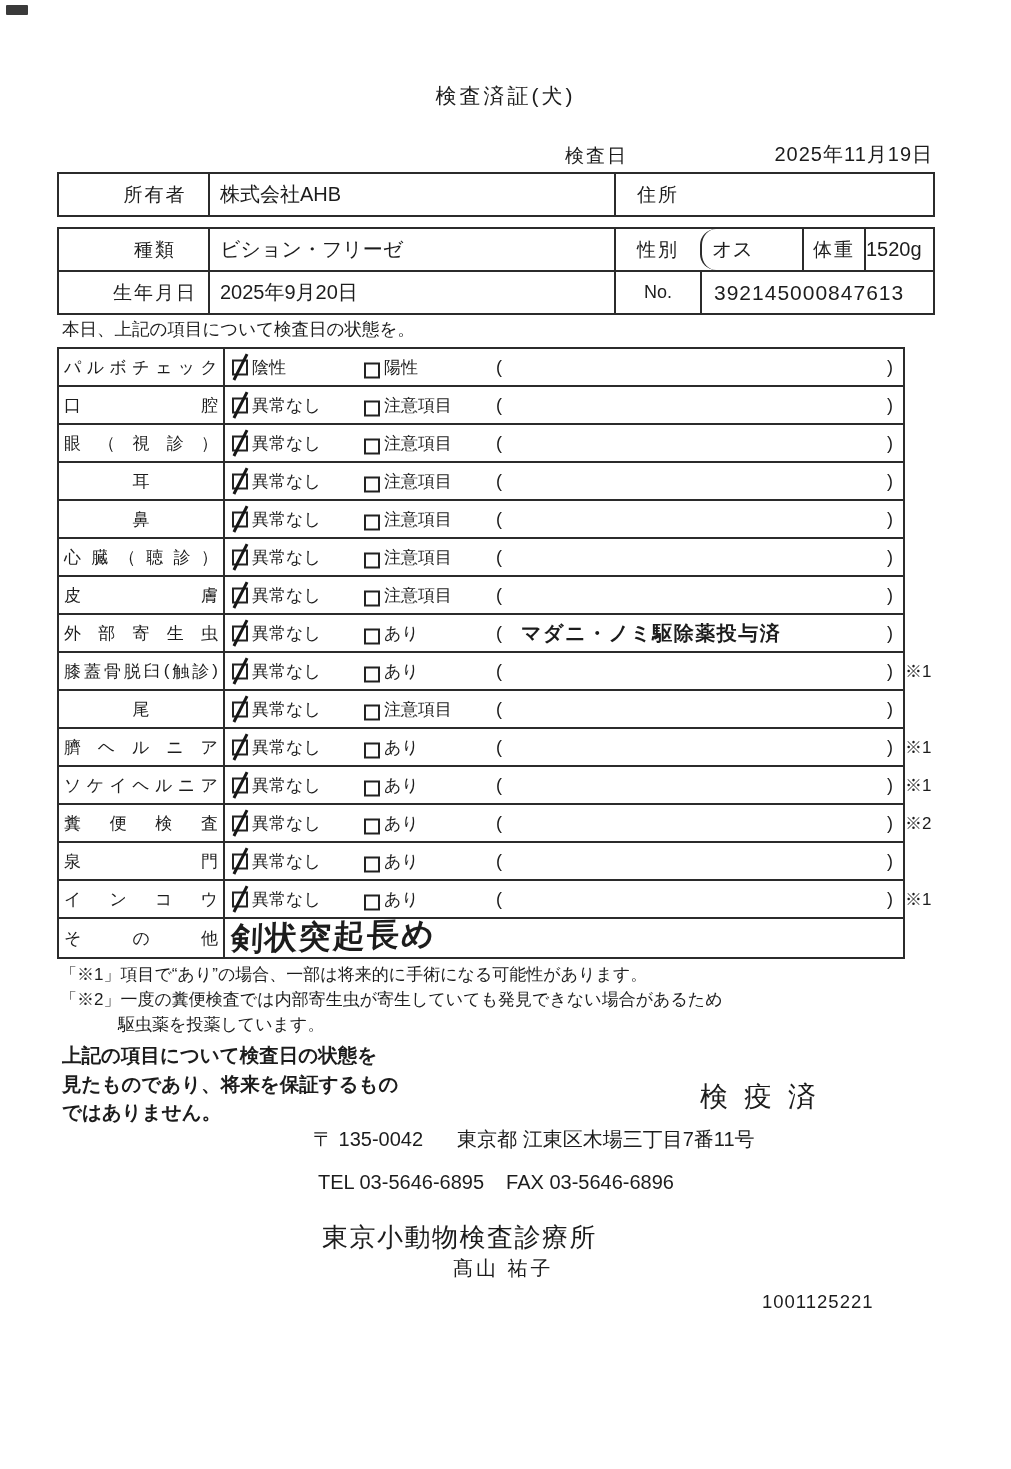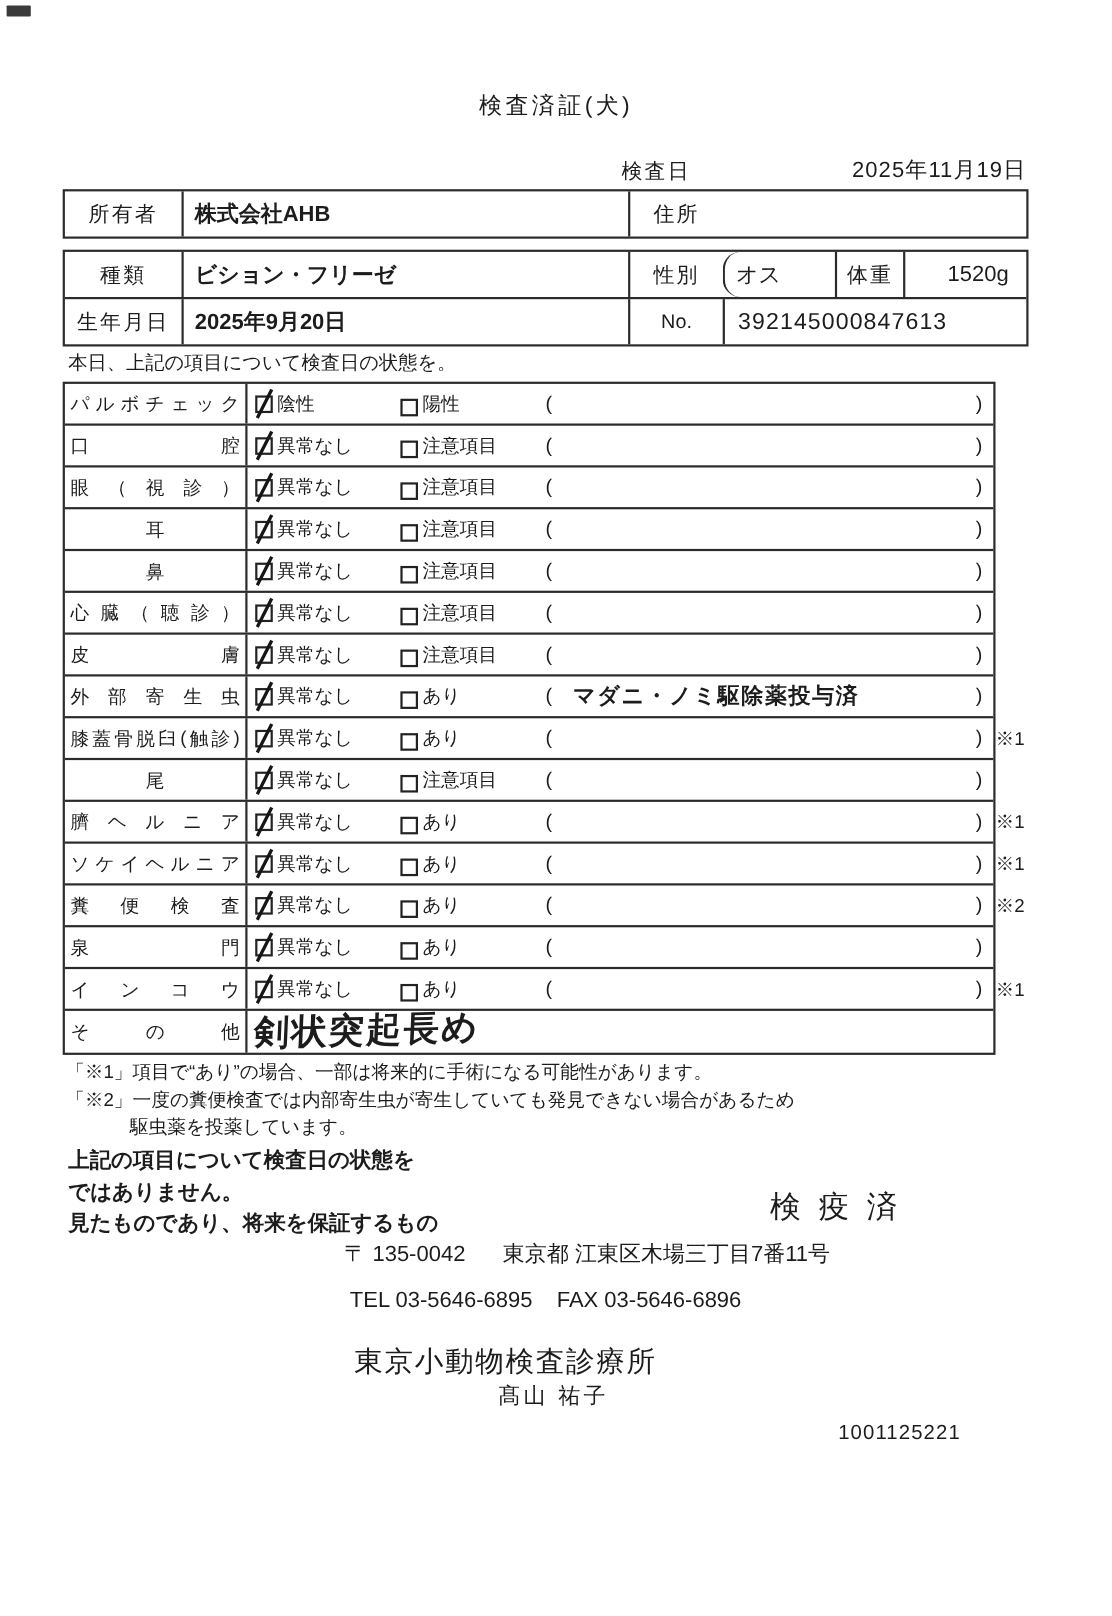--- a/index.html
+++ b/index.html
@@ -10,28 +10,28 @@
   
   .scan-mark{position:absolute;left:6px;top:5px;width:22px;height:10px;background:#3a3a3a;border-radius:1px;}
   
   .title{position:absolute;left:0;top:82px;width:100%;text-align:center;
     font-size:21px;font-weight:500;letter-spacing:3px;}
   
   .insp-label{position:absolute;left:565px;top:143px;font-size:19px;letter-spacing:2px;}
   .insp-date{position:absolute;right:78px;top:141px;font-size:20px;letter-spacing:1px;}
   
   .btable{position:absolute;left:57px;width:878px;border:2px solid #2b2b2b;box-sizing:border-box;background:#fff;}
-  .trow{display:flex;height:41px;}
+  .trow{display:flex;height:41px;padding-left:43px;}
   .trow + .trow{border-top:2px solid #2b2b2b;}
   .cell{display:flex;align-items:center;box-sizing:border-box;font-size:19px;}
   .cell + .cell{border-left:2px solid #2b2b2b;}
   .c-label{justify-content:center;letter-spacing:2px;}
   .c-val{padding-left:10px;font-size:20px;}
   .w106{width:106px;flex:0 0 auto;}
-  .w334{width:376px;flex:0 0 auto;font-weight:bold;}
+  .w334{width:376px;flex:0 0 auto;}
   .w86{width:86px;flex:0 0 auto;margin-left:30px;}
   .w94{width:102px;flex:0 0 auto;border-radius:16px;}
   .w62{width:62px;flex:0 0 auto;}
   .grow{flex:1;}
   .weight-cell{justify-content:flex-end;padding-right:16px;font-size:20px;}
   .no-val{font-size:21px;letter-spacing:1px;padding-left:12px;}
   
   .intro{position:absolute;left:62px;top:317px;font-size:17.5px;}
   
   .tbl-main{position:absolute;left:57px;top:347px;width:848px;border:2px solid #2b2b2b;box-sizing:border-box;background:#fff;}
@@ -475,22 +475,22 @@
     </div>
 
   </div>
 
   <div class="fn1">「※1」項目で“あり”の場合、一部は将来的に手術になる可能性があります。</div>
   <div class="fn2">「※2」一度の糞便検査では内部寄生虫が寄生していても発見できない場合があるため</div>
   <div class="fn3">駆虫薬を投薬しています。</div>
 
   <div class="disclaimer">
     <div>上記の項目について検査日の状態を</div>
+    <div>見たものであり、将来を保証するもの</div>
     <div>ではありません。</div>
-    <div>見たものであり、将来を保証するもの</div>
   </div>
 
   <div class="stamp">検疫済</div>
 
   <div class="addr">
     <span>〒 135-0042</span>
     <span>東京都 江東区木場三丁目7番11号</span>
   </div>
   <div class="tel">
     <span>TEL 03-5646-6895</span>

